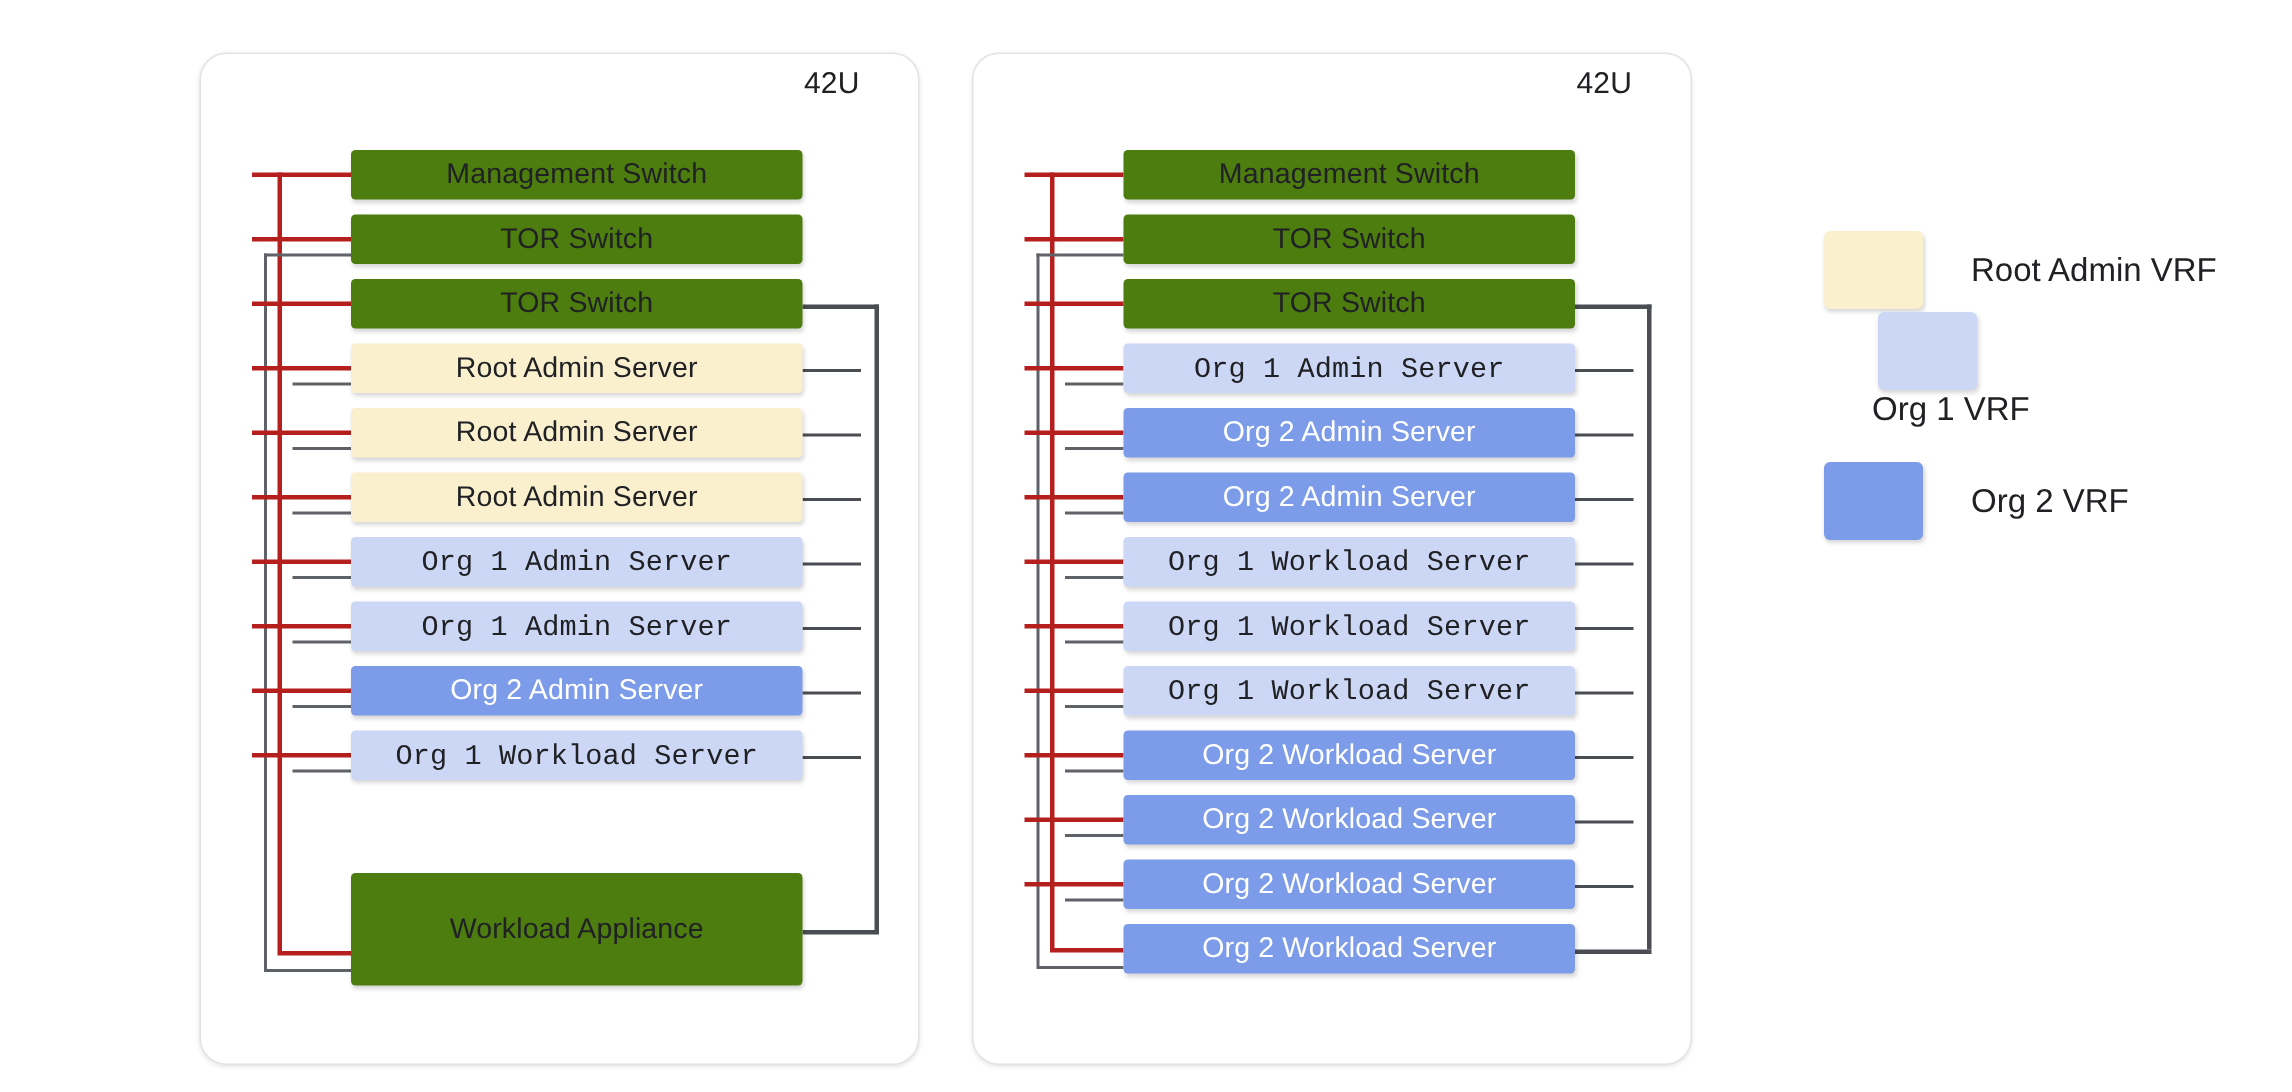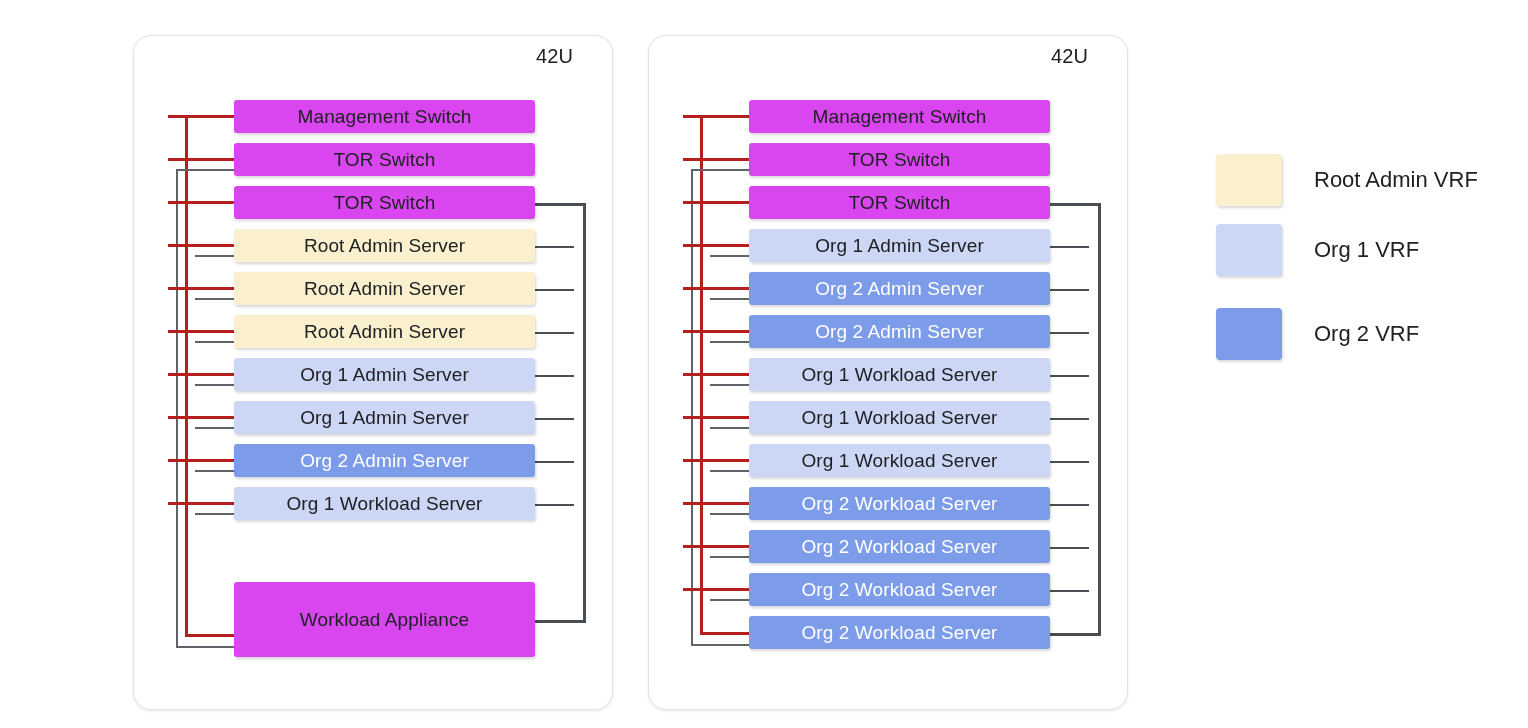--- a/index.html
+++ b/index.html
@@ -35,23 +35,23 @@
     align-items:center;
     justify-content:center;
     font-size:19px;
     letter-spacing:.1px;
     box-shadow:1px 2px 3px rgba(0,0,0,.16);
     box-sizing:border-box;
     white-space:nowrap;
   }
   .unit.tall{height:75px;}
 
-  .t-gray{background:#d946ef;color:#202124;}
+  .t-gray{background:#4d7c0f;color:#202124;}
   .t-root{background:#faf0cd;color:#202124;}
-  .t-org1{background:#ccd7f5;color:#202124;}
+  .t-org1{background:#ccd7f5;color:#202124;font-family:Liberation Mono, monospace;}
   .t-org2{background:#7c9be8;color:#ffffff;}
 
   
   .wire{position:absolute;background:#b5201f;}
   .wire.gray{background:#5f6368;}
   .wire.bus{background:#4a4d52;}
 
   
   .legend{position:absolute;}
   .legend-row{
@@ -231,21 +231,21 @@
       <div class="unit t-org2" style="left: 749px; top: 616px; width: 301px;">
         <span>Org 2 Workload Server</span>
       </div>
     </div>
 
   <div class="legend" style="left:1216px;top:140px;width:300px;height:220px;">
     <div class="legend-row" style="left:0;top:14px;">
       <span class="swatch" style="background: rgb(250, 240, 205);"></span>
       <span class="legend-label">Root Admin VRF</span>
     </div>
-    <div class="legend-row" style="left:0;top:84px;">
+    <div class="legend-row" style="left:0;top:68px;flex-direction:column;">
       <span class="swatch" style="background: rgb(204, 215, 245);"></span>
       <span class="legend-label">Org 1 VRF</span>
     </div>
     <div class="legend-row" style="left:0;top:168px;justify-content:center;">
       <span class="swatch" style="background: rgb(124, 155, 232);"></span>
       <span class="legend-label">Org 2 VRF</span>
     </div>
   </div>
 
 </div>

